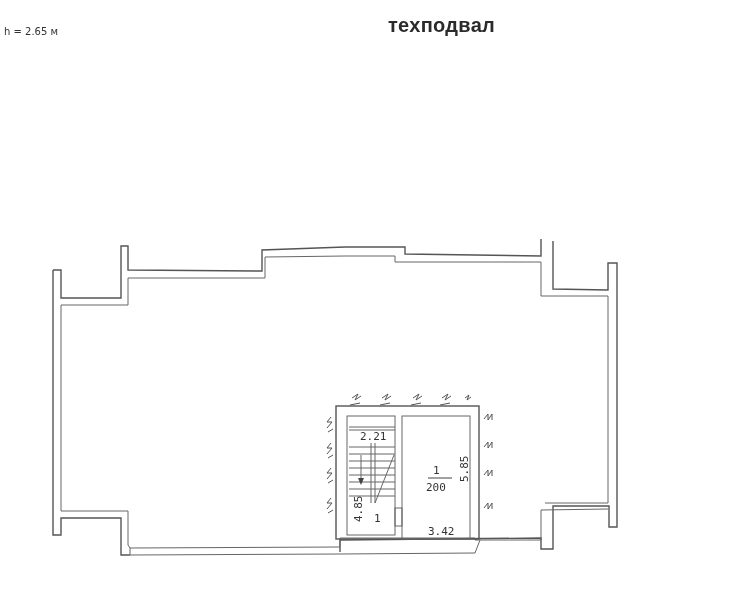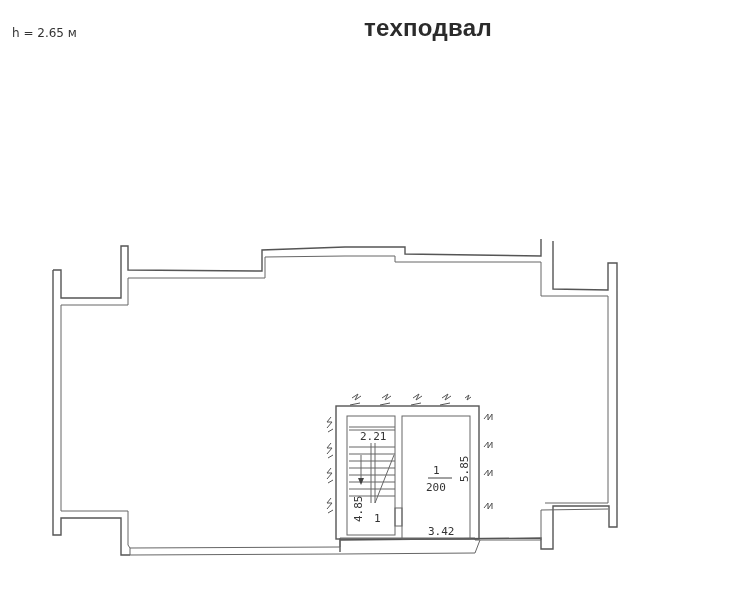--- a/index.html
+++ b/index.html
@@ -1,18 +1,18 @@
 <!DOCTYPE html>
 <html><head>
   <meta charset="utf-8">
   <style>
     html, body { margin: 0; padding: 0; background: #ffffff; }
     body { width: 736px; height: 600px; position: relative; overflow: hidden; font-family: "Liberation Sans", sans-serif; }
-    .height-label { position: absolute; left: 12px; top: 26px; font-size: 12px; color: #333; font-family: "DejaVu Sans", sans-serif; }
-    .title { position: absolute; left: 364px; top: 14px; font-size: 24px; font-weight: bold; color: #2b2b2b; font-family: "Liberation Sans", sans-serif; letter-spacing: 0.3px; }
+    .height-label { position: absolute; left: 4px; top: 26px; font-size: 10px; color: #333; font-family: "DejaVu Sans", sans-serif; }
+    .title { position: absolute; left: 388px; top: 14px; font-size: 20px; font-weight: bold; color: #2b2b2b; font-family: "Liberation Sans", sans-serif; letter-spacing: 0.3px; }
     svg.plan { position: absolute; left: 0; top: 0; }
     .wall { fill: none; stroke: #555; stroke-width: 1.4; }
     .thin { fill: none; stroke: #666; stroke-width: 1; }
     .hand { font-family: "DejaVu Sans Mono", monospace; fill: #333; font-size: 11px; }
   </style>
 </head>
 <body>
 
 <div class="height-label">h = 2.65 м</div>
 <div class="title">техподвал</div>

